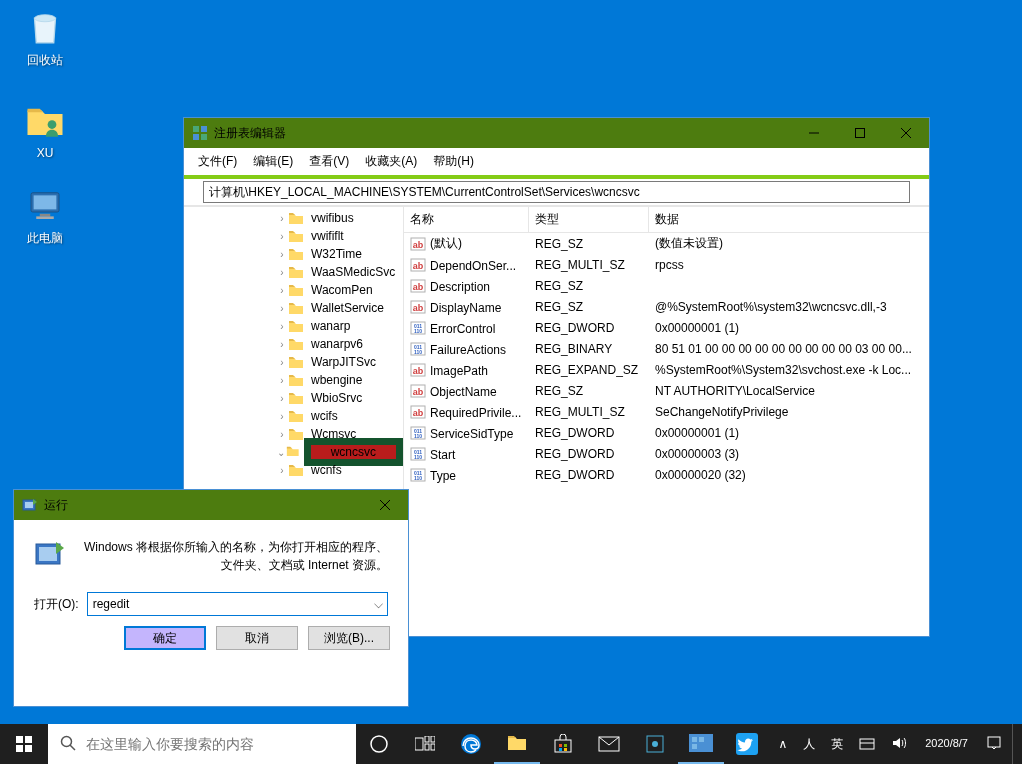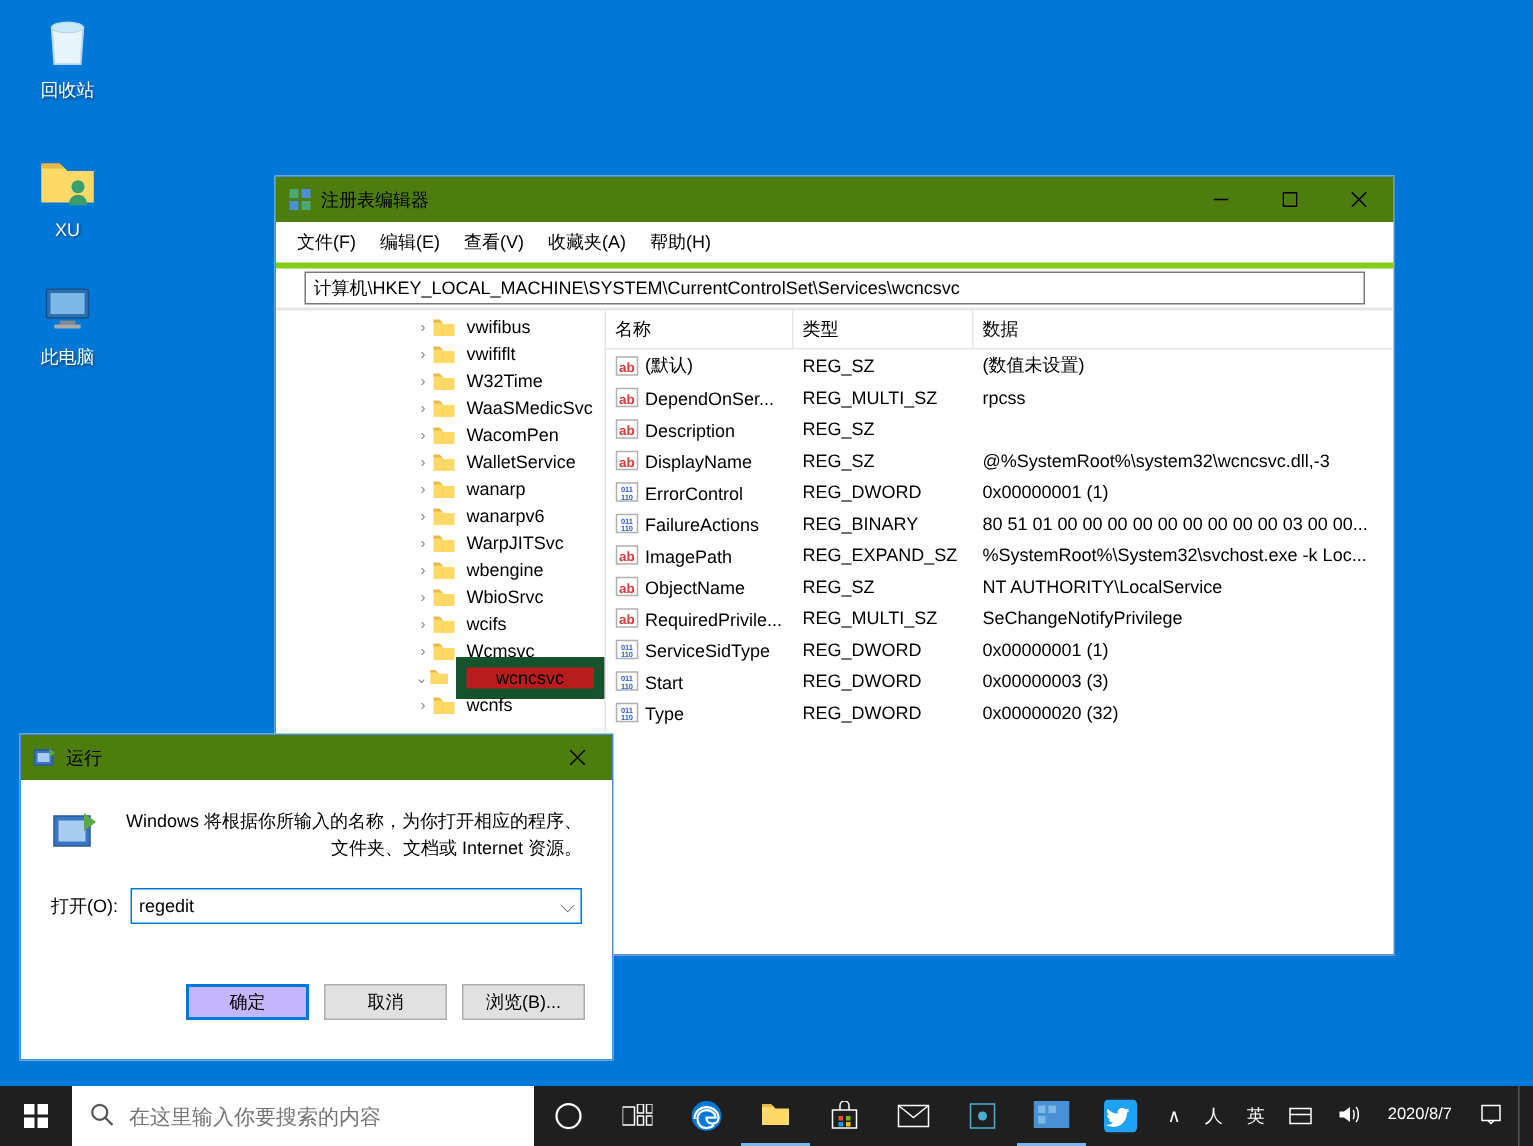--- a/index.html
+++ b/index.html
@@ -51,21 +51,21 @@
 .reglist-body .cell { padding: 0 6px; white-space: nowrap; overflow: hidden; text-overflow: ellipsis; }
 .reglist-body .cell.col-name { display: flex; align-items: flex-end; }
 .val-icon { width: 16px; height: 16px; margin-right: 4px; flex-shrink: 0; }
 
 
 .run-dialog { left: 13px; top: 489px; width: 396px; height: 218px; }
 .run-body { padding: 18px 20px 10px; }
 .run-desc { display: flex; gap: 14px; margin-bottom: 18px; }
 .run-desc .run-icon { width: 32px; height: 32px; flex-shrink: 0; }
 .run-desc .txt { line-height: 1.5; text-align: right; }
-.run-input-row { display: flex; align-items: center; gap: 8px; margin-bottom: 30px; }
+.run-input-row { display: flex; align-items: center; gap: 8px; }
 .run-input-row label { white-space: nowrap; }
 .run-input-row .combo { flex: 1; position: relative; }
 .run-input-row .combo input { width: 100%; border: 1px solid #0078d7; padding: 4px 22px 4px 5px; font-size: 12px; outline: none; }
 .run-input-row .combo .chev { position: absolute; right: 5px; top: 50%; transform: translateY(-50%); color: #555; pointer-events: none; }
 .run-buttons { display: flex; justify-content: flex-end; gap: 10px; padding: 0 18px 14px; }
 .run-buttons button { width: 82px; height: 24px; border: 1px solid #adadad; background: #e1e1e1; cursor: pointer; font-size: 12px; }
 .run-buttons button.primary { border: 2px solid #0078d7; background: #c4b5fd; }
 
 
 .taskbar { position: absolute; bottom: 0; left: 0; right: 0; height: 40px; background: #1f1f1f; display: flex; align-items: center; color: #fff; }

